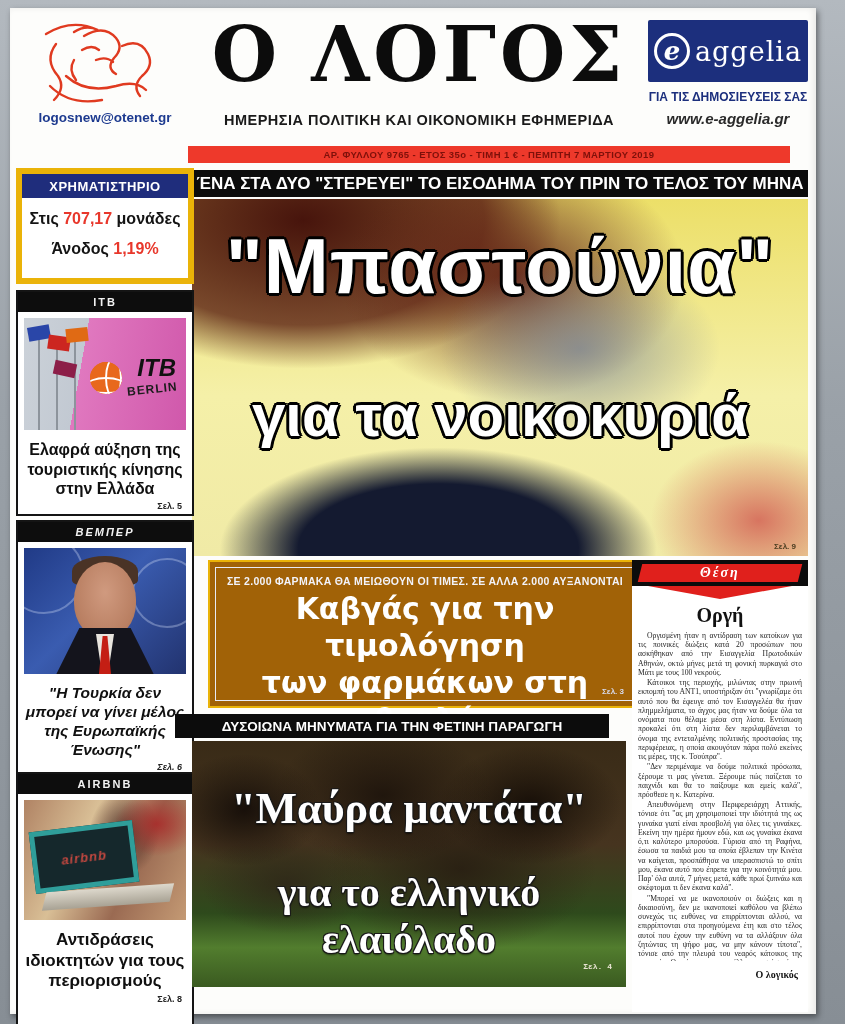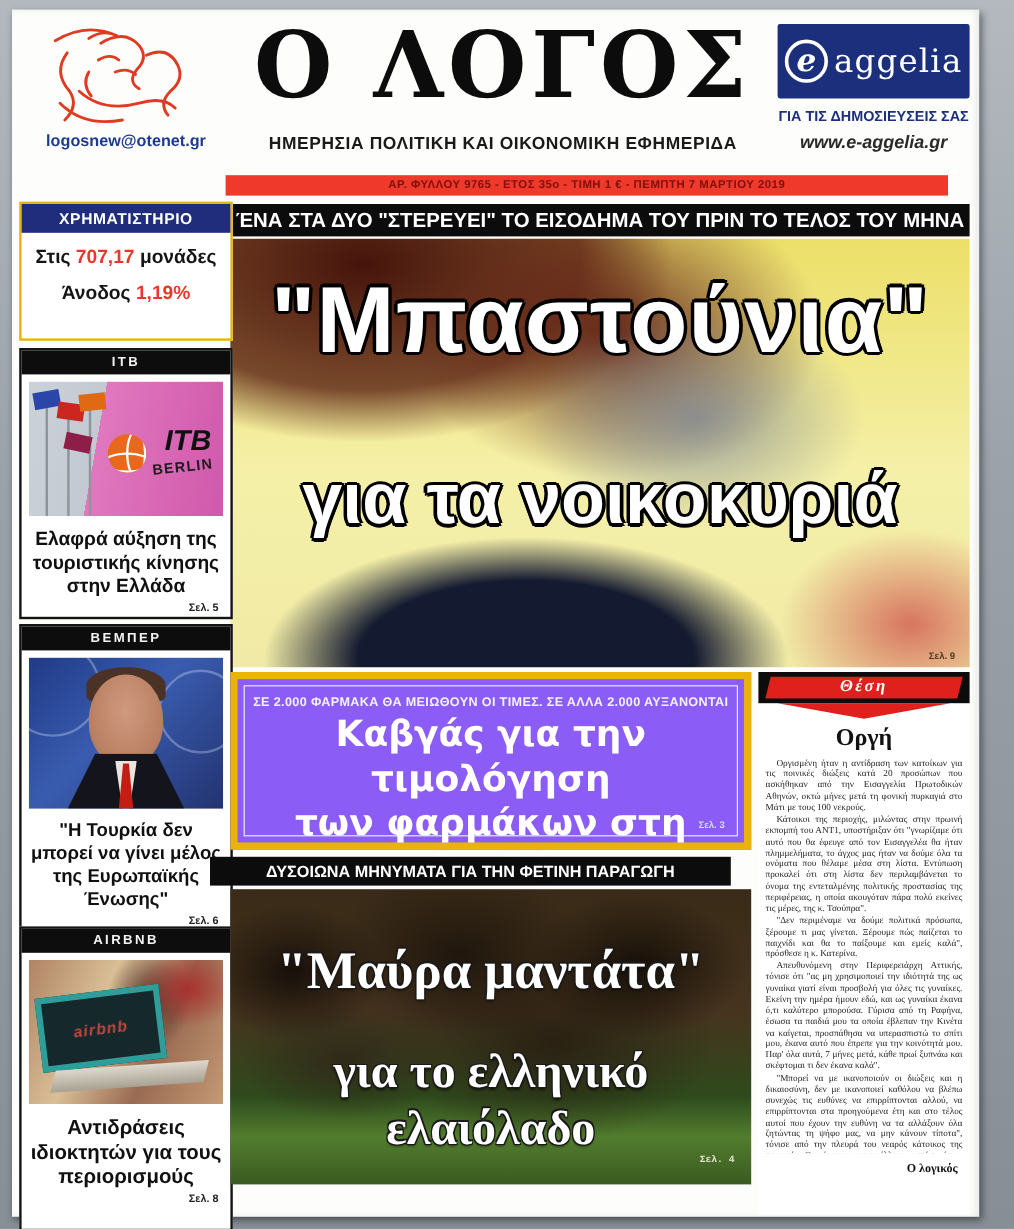--- a/index.html
+++ b/index.html
@@ -57,21 +57,21 @@
   .lead-l2 { position:absolute; left:0; top:182px; width:100%; text-align:center; font-size:60px; }
   .photo-cap { position:absolute; right:12px; bottom:5px; font-size:8px; font-weight:bold; color:#4a3c20;margin-top:48px; }
   
   .side-box { position:absolute; left:6px; width:178px; border:2px solid #141414; background:#fff; }
   .side-head { height:20px; background:#0d0d0d; color:#f2f2f2; font-size:11px; font-weight:bold;
     letter-spacing:2px; display:flex; align-items:center; justify-content:center;text-align:center; }
   .side-photo { margin:6px; height:112px; position:relative; overflow:hidden; }
   .side-headline { padding:4px 6px 2px; text-align:center; font-weight:bold; font-size:16px;
     line-height:1.22; color:#101010; }
   .side-ref { text-align:right; padding:0 10px 4px; font-size:9px; font-weight:bold; color:#222;margin-left:32px; }
-  .stock-box { top:160px; height:116px; border:2px solid #eab308; }
+  .stock-box { top:160px; height:116px; border:6px solid #eab308; }
   .stock-head { height:24px; background:#1f2d7c; color:#fff; font-size:13px; font-weight:bold;
     display:flex; align-items:center; justify-content:center; letter-spacing:.5px; }
   .stock-line { text-align:center; font-size:16px; font-weight:bold; color:#141414; margin-top:12px; }
   .stock-line .red { color:#e8372b; }
   
   .itb-bg { position:absolute; inset:0;
     background: linear-gradient(100deg,#ccd2d9 0%, #c2c9d2 36%, #e078bf 36%, #d058ab 100%); }
   .pole { position:absolute; width:2px; background:#8d949c; top:18px; bottom:0; }
   .flag { position:absolute; width:22px; height:14px; }
   .itb-globe { position:absolute; right:64px; top:44px; width:32px; height:32px; border-radius:50%;
@@ -103,22 +103,22 @@
       radial-gradient(ellipse 50px 60px at 62% 28%, rgba(60,35,30,.8), rgba(60,35,30,0) 70%),
       linear-gradient(115deg,#b08364 0%, #d9bf96 35%, #9a6a52 65%, #c49a74 100%); }
   .laptop-screen { position:absolute; left:8px; top:26px; width:104px; height:62px;
     background:#15282c; border:5px solid #2f9e9a; transform:rotate(-7deg); display:flex;
     align-items:center; justify-content:center; }
   .laptop-screen span { color:#c2473f; font-size:13px; font-style:italic; font-weight:bold;
     filter:blur(.4px); letter-spacing:1px; }
   .laptop-base { position:absolute; left:20px; top:88px; width:128px; height:18px;
     background:linear-gradient(180deg,#ddd8cc,#a8a294); transform:rotate(-4deg) skewX(-18deg); }
   
-  .pharma { position:absolute; left:182px; top:552px; width:434px; height:148px;
-    background:#8b5cf6; border:6px solid #eab308; }
+  .pharma { position:absolute; left:198px; top:552px; width:434px; height:148px;
+    background:#a16207; border:2px solid #eab308; }
   .pharma-inner { position:absolute; inset:5px; border:1px solid #e8eaf5; }
   .pharma-kicker { margin-top:7px; text-align:center; font-size:10.5px; font-weight:bold; color:#f2f3fa; letter-spacing:.3px; }
   .pharma-headline { margin-top:4px; text-align:center; font-family:"DejaVu Sans", sans-serif;
     font-weight:bold; font-size:30px; line-height:1.23; color:#fff; }
   .pharma-ref { position:absolute; right:10px; bottom:4px; font-size:8px; color:#d8dcf0; font-weight:bold; }
   
   .photo-olive { position:absolute; left:182px; top:733px; width:434px; height:246px; overflow:hidden;
     background:
       radial-gradient(ellipse 110px 80px at 12% 28%, #18100a, rgba(24,16,10,0) 70%),
       radial-gradient(ellipse 150px 95px at 44% 22%, #20160d, rgba(32,22,13,0) 72%),
@@ -211,21 +211,21 @@
       <div class="flag" style="left:42px; top:10px; background:#e06a14; transform:rotate(-6deg);"></div>
       <div class="flag" style="left:30px; top:44px; background:#8c1e48; transform:rotate(12deg);"></div>
       <div class="itb-globe"></div>
       <div class="itb-word">ITB</div>
       <div class="itb-berlin">BERLIN</div>
     </div>
     <div class="side-headline">Ελαφρά αύξηση της τουριστικής κίνησης στην Ελλάδα</div>
     <div class="side-ref">Σελ. 5</div>
   </div>
 
-  <div class="side-box" style="top:512px; height:300px;">
+  <div class="side-box" style="top:512px; height:300px;font-style:italic;">
     <div class="side-head">ΒΕΜΠΕΡ</div>
     <div class="side-photo" style="height:126px;">
       <div class="weber-bg"></div>
       <div class="eu-ring" style="left:-20px; top:-14px; width:80px; height:80px;"></div>
       <div class="eu-ring" style="right:-16px; top:10px; width:70px; height:70px;"></div>
       <div class="hair"></div>
       <div class="face"></div>
       <div class="suit"></div>
       <div class="shirt"></div>
       <div class="tie"></div>

